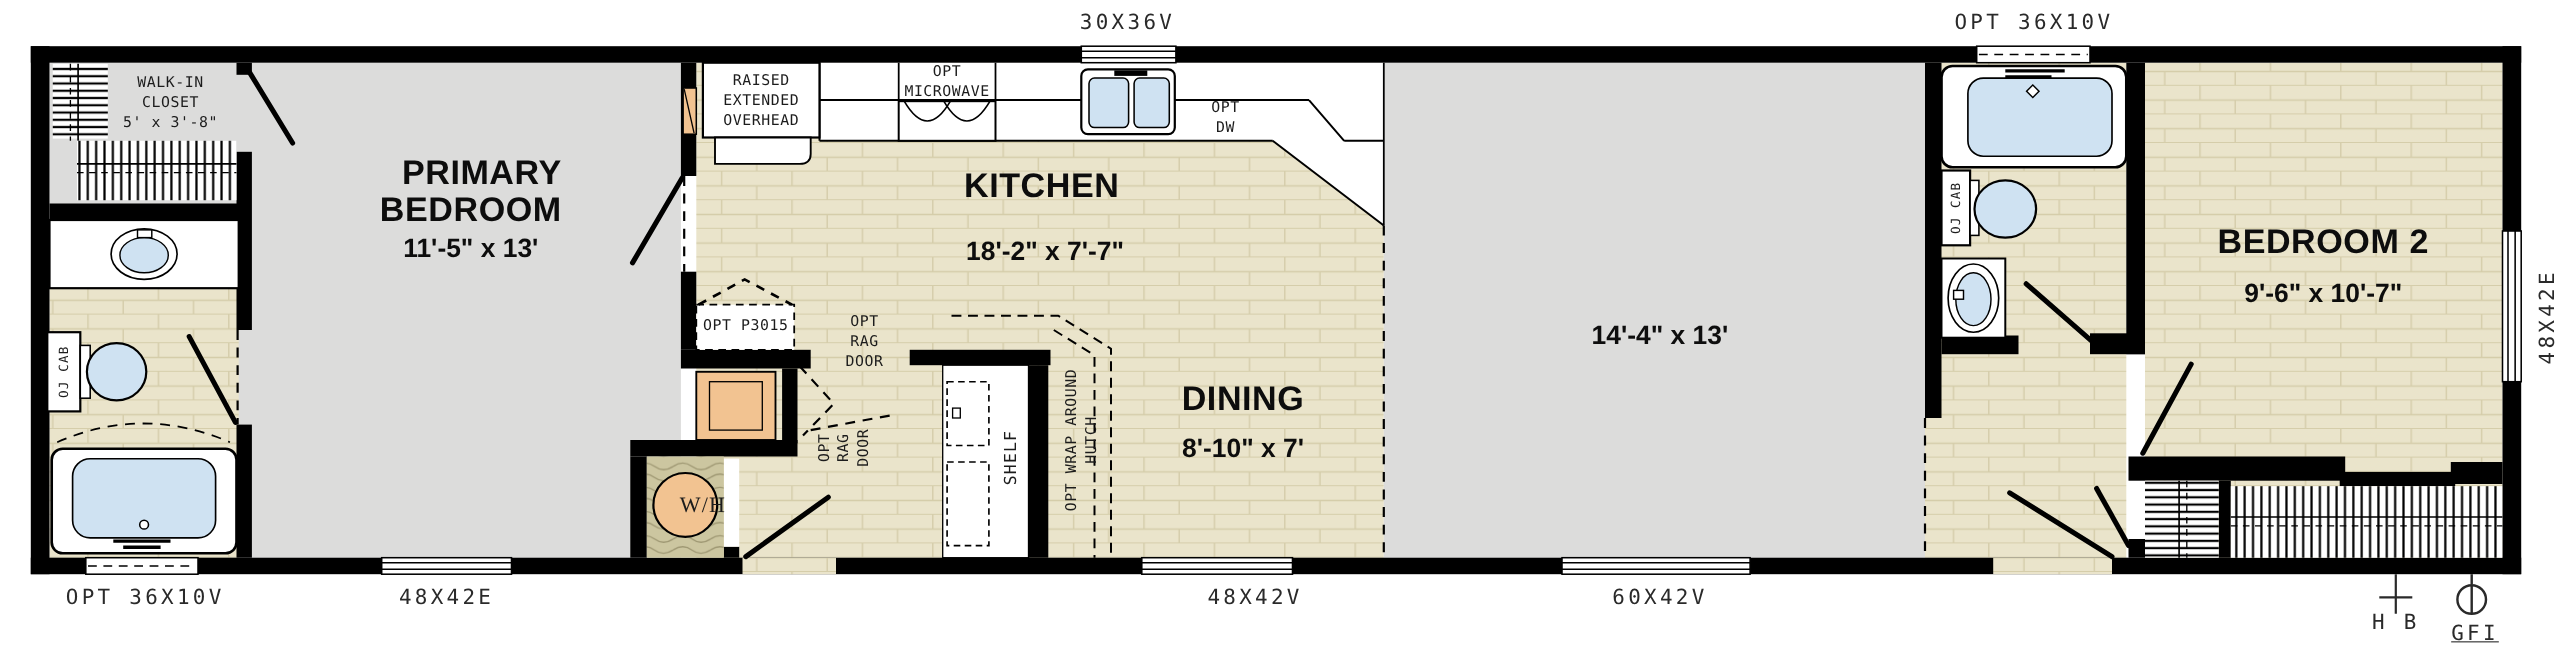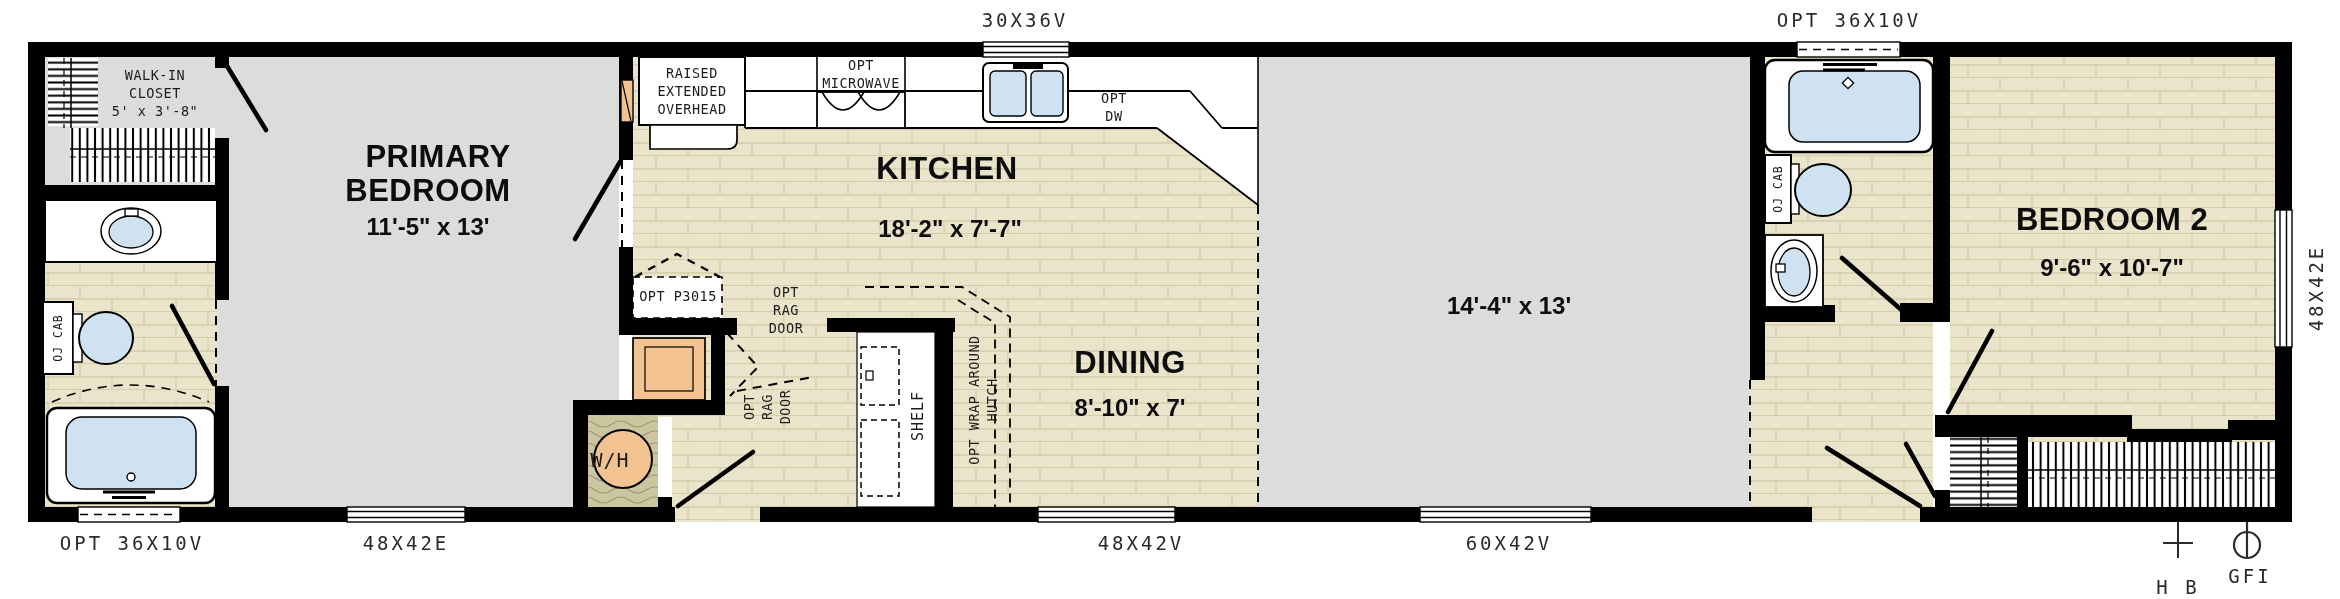--- a/index.html
+++ b/index.html
@@ -295,17 +295,17 @@
 RAG
 DOOR</div>
 <div class="lbl cad s14 vert" style="left:768px;top:407px;">OPT
 RAG
 DOOR</div>
 <div class="lbl cad s16 vert" style="left:919px;top:416px;">SHELF</div>
 <div class="lbl cad s14 vert" style="left:984px;top:400px;">OPT WRAP AROUND
 HUTCH</div>
 <div class="lbl cad s11 vert" style="left:58px;top:338px;">OJ CAB</div>
 <div class="lbl cad s11 vert" style="left:1778px;top:189px;">OJ CAB</div>
-<div class="lbl cad s20" style="left:610px;top:460px;">W/H</div>
-<div class="lbl cad s19" style="left:2178px;top:566px;margin-top:21px;">H B</div>
-<div class="lbl cad s19" style="left:2250px;top:576px;">GFI</div>
+<div class="lbl cad s20" style="left:639px;top:460px;font-family:Liberation Serif, serif;">W/H</div>
+<div class="lbl cad s19" style="left:2178px;top:566px;">H B</div>
+<div class="lbl cad s19" style="left:2250px;top:576px;text-decoration:underline;">GFI</div>
 
 </div>
 
 </body></html>

